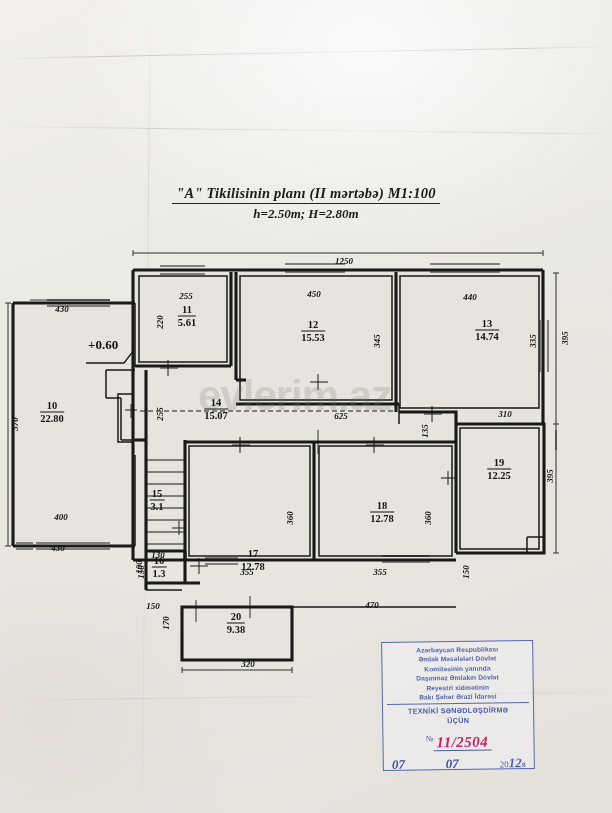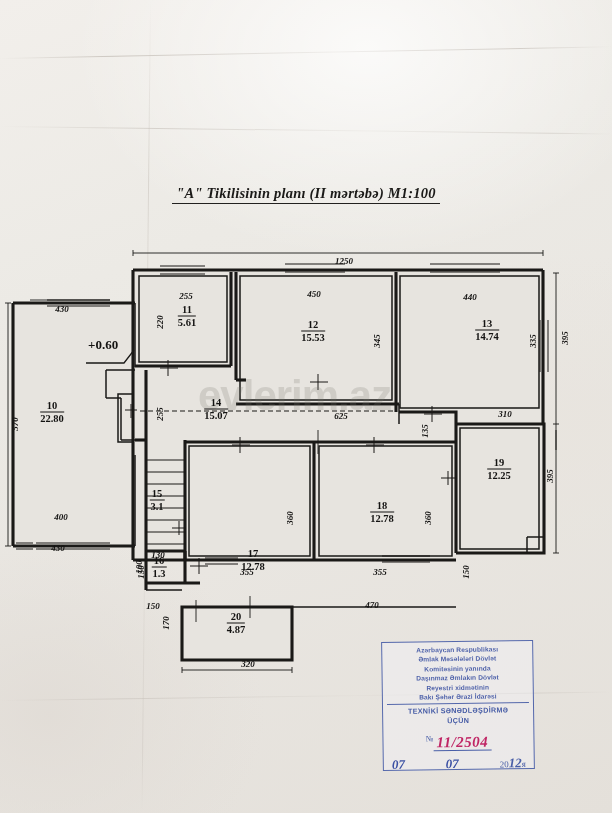--- a/index.html
+++ b/index.html
@@ -133,20 +133,21 @@
 <body>
 
 <div id="paper"></div>
 <div class="crease" id="crease1"></div>
 <div class="crease" id="crease2"></div>
 <div class="crease" id="crease3"></div>
 <div class="crease" id="crease4"></div>
 
 <div id="title-block">
   <div id="plan-title">"A" Tikilisinin planı (II mərtəbə) M1:100</div>
+  <div id="plan-subtitle">h=2.50m; H=2.80m</div>
 </div>
 
 <svg id="drawing" viewBox="0 0 612 813" xmlns="http://www.w3.org/2000/svg">
   <defs>
     <style>
       .w   { fill:none; stroke:#1a1917; stroke-width:3.1; }
       .wt  { fill:none; stroke:#1a1917; stroke-width:1.5; }
       .thin{ fill:none; stroke:#1a1917; stroke-width:1.0; }
       .dash{ fill:none; stroke:#1a1917; stroke-width:1.1; stroke-dasharray:5 3; }
       .dimline { fill:none; stroke:#1a1917; stroke-width:0.9; }
@@ -335,21 +336,21 @@
     <div class="room" style="left: 382px; top: 512px; transform: translate(-50%, -50%);">
       <span class="rnum">18</span>
       <span class="rarea">12.78</span>
     </div>
     <div class="room" style="left: 499px; top: 469px; transform: translate(-50%, -50%);">
       <span class="rnum">19</span>
       <span class="rarea">12.25</span>
     </div>
     <div class="room" style="left: 236px; top: 623px; transform: translate(-50%, -50%);">
       <span class="rnum">20</span>
-      <span class="rarea">4.87</span>
+      <span class="rarea">9.38</span>
     </div>
   </div>
 
 <div id="dim-layer">
     <div class="dim" style="left: 344px; top: 261px; transform: translate(-50%, -50%);">1250</div>
     <div class="dim" style="left: 62px; top: 309px; transform: translate(-50%, -50%);">430</div>
     <div class="dim" style="left: 186px; top: 296px; transform: translate(-50%, -50%);">255</div>
     <div class="dim" style="left: 314px; top: 294px; transform: translate(-50%, -50%);">450</div>
     <div class="dim" style="left: 470px; top: 297px; transform: translate(-50%, -50%);">440</div>
     <div class="dim vert" style="left: 160px; top: 322px; transform: translate(-50%, -50%) rotate(-90deg);">220</div>

